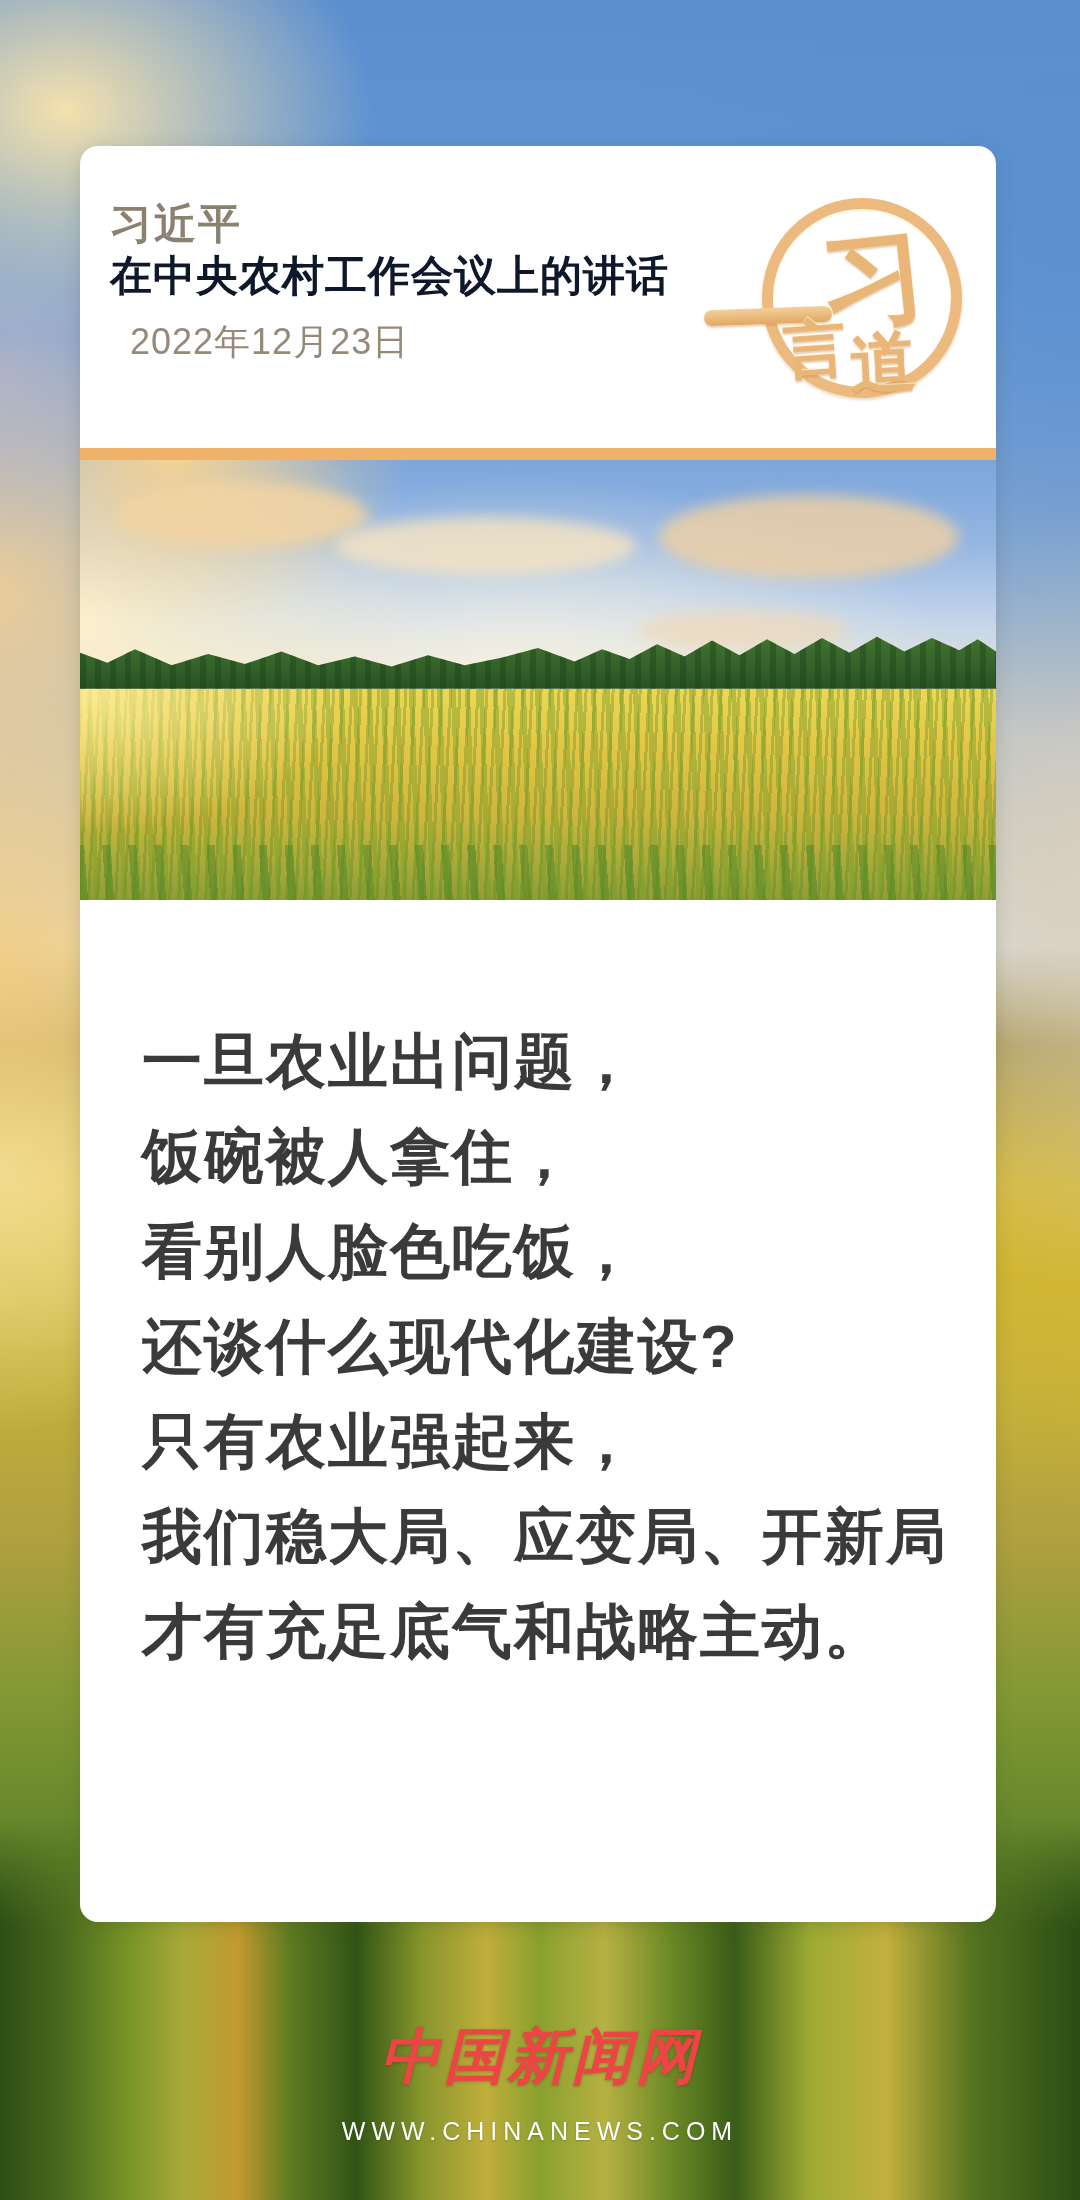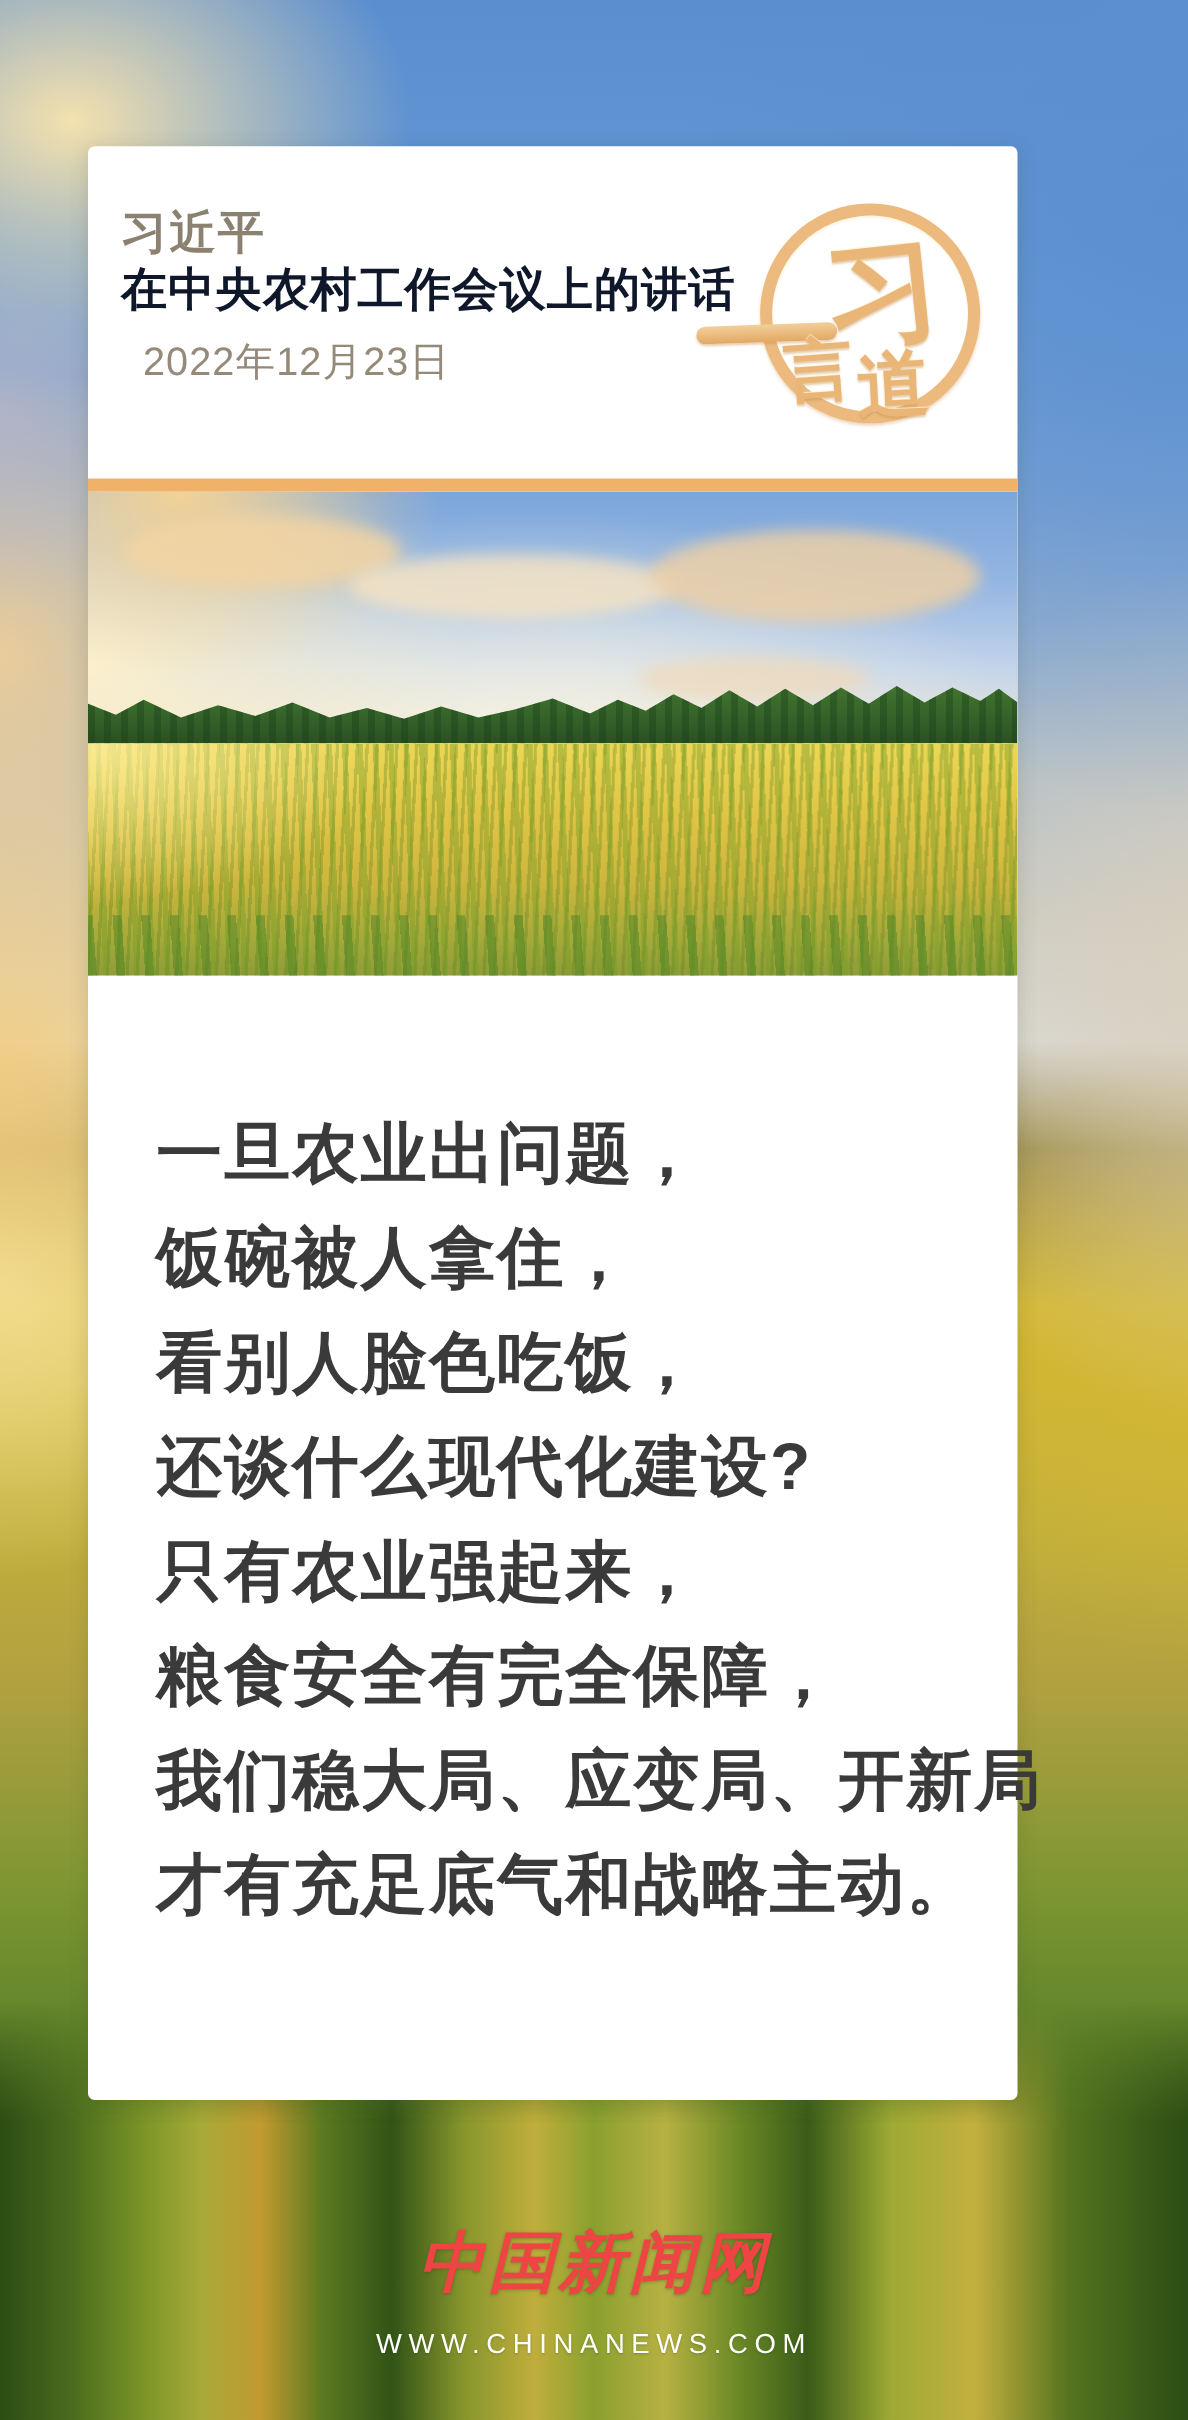--- a/index.html
+++ b/index.html
@@ -36,22 +36,22 @@
       #c29a30 22%, #5d7a20 27%, #315416 33%, #87952c 39%,
       #c0ae3c 45%, #8aa02e 50%, #b7b143 56%, #6d8a26 62%,
       #3a5c18 68%, #9daa34 75%, #c3b03e 82%, #55741f 90%,
       #3a5c18 96%, #2c4d14 100%);
     -webkit-mask-image:linear-gradient(180deg, rgba(0,0,0,0) 0px, #000 110px);
     mask-image:linear-gradient(180deg, rgba(0,0,0,0) 0px, #000 110px);
   }
 
   
   .card{
-    position:absolute;left:80px;top:133px;width:845px;height:1776px;
-    background:#ffffff;border-radius:6px;
+    position:absolute;left:80px;top:146px;width:916px;height:1776px;
+    background:#ffffff;border-radius:18px;
     box-shadow:0 4px 18px rgba(60,70,40,.18);
   }
   .card-header{position:absolute;left:30px;top:52px;width:620px;}
   .speaker{
     font-size:42px;line-height:52px;font-weight:700;
     color:#8b8170;letter-spacing:2px;
   }
   .talk-title{
     font-size:42px;line-height:52px;font-weight:700;
     color:#0f172a;letter-spacing:1px;
@@ -184,21 +184,20 @@
         <div class="photo-blades"></div>
       </div>
     </div>
 
     <div class="quote">
       <div class="quote-line">一旦农业出问题，</div>
       <div class="quote-line">饭碗被人拿住，</div>
       <div class="quote-line">看别人脸色吃饭，</div>
       <div class="quote-line">还谈什么现代化建设?</div>
       <div class="quote-line">只有农业强起来，</div>
-      <div class="quote-line">粮食安全有完全保障，</div>
       <div class="quote-line">我们稳大局、应变局、开新局</div>
       <div class="quote-line">才有充足底气和战略主动。</div>
     </div>
 
   </div>
 
   <div class="footer">
     <div class="logo-cn">中国新闻网</div>
     <div class="logo-url">WWW.CHINANEWS.COM</div>
   </div>

